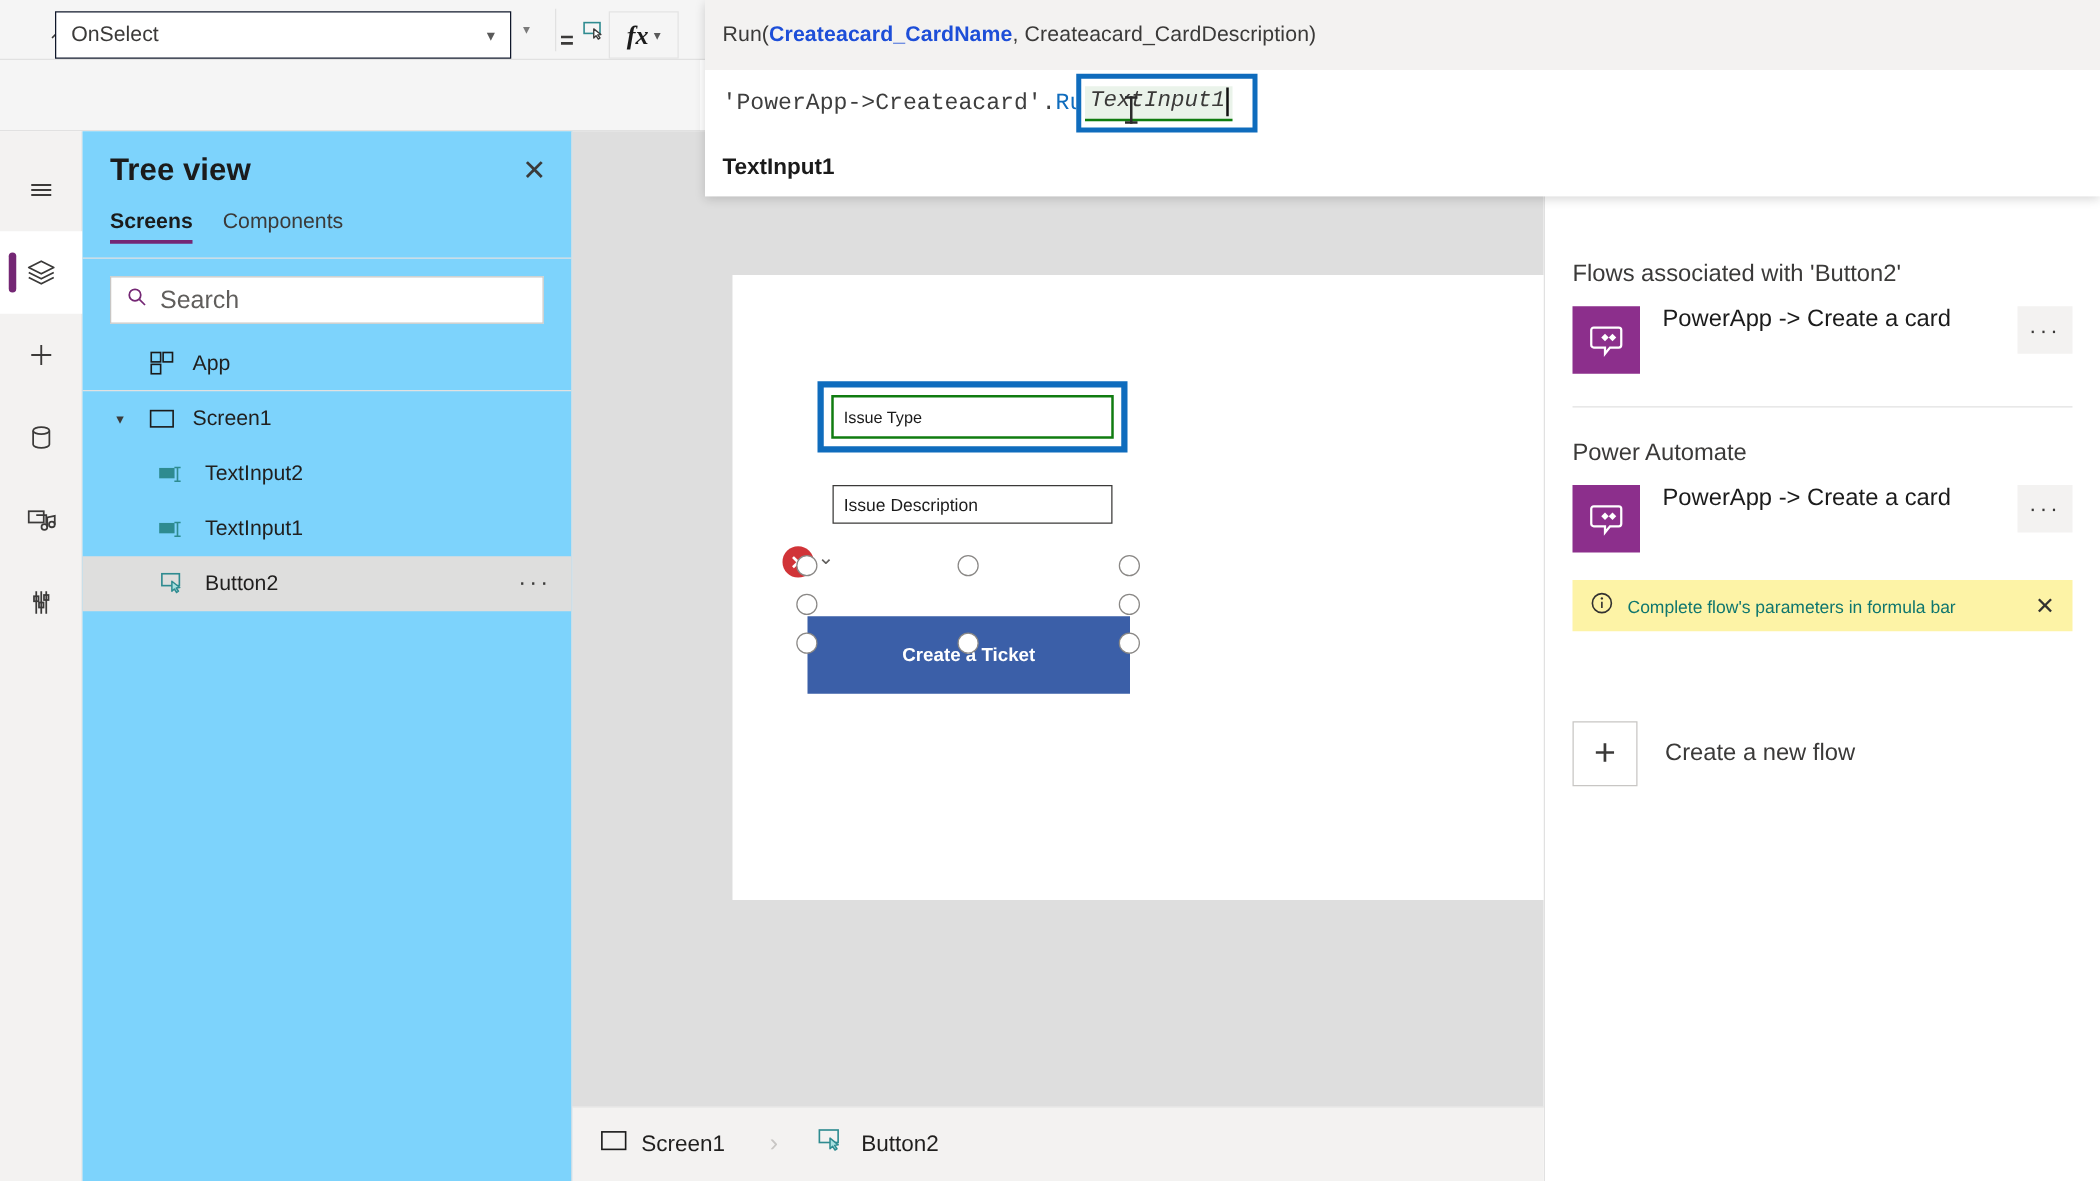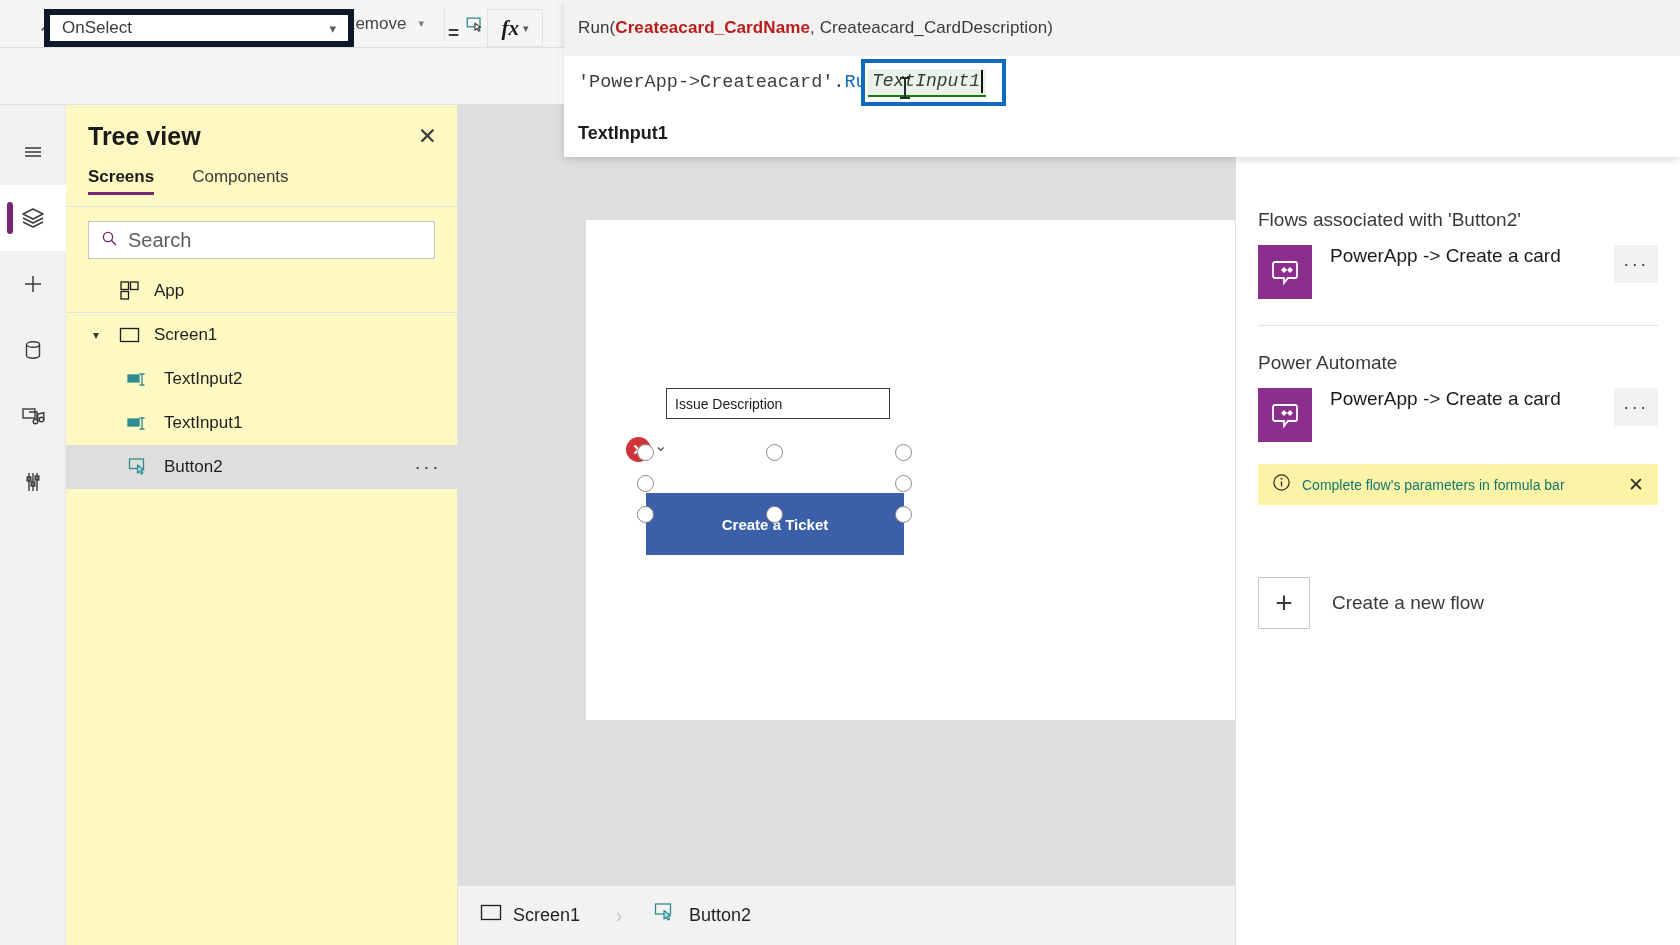--- a/index.html
+++ b/index.html
@@ -25,22 +25,22 @@
   .cmd-caret { font-size: 11px; color: #7a7a7a; margin-left: 3px; }
   .cmd-sep { width: 1px; height: 34px; background: #e1e1e1; margin: 0 4px; }
 
   
   .proprow {
     position: absolute; left: 0; top: 48px; width: 1680px; height: 57px;
     background: #f5f5f5; border-bottom: 1px solid #e1e1e1;
     display: flex; align-items: center;
   }
   .prop-select {
-    position: absolute; left: 44px; top: 9px; width: 310px; height: 38px;
-    background: #ffffff; border: 6px solid #0f172a;
+    position: absolute; left: 44px; top: 9px; width: 365px; height: 38px;
+    background: #ffffff; border: 1px solid #0f172a;
     display: flex; align-items: center; padding: 0 12px;
     font-size: 17px; color: #3b3a39;
   }
   .prop-select .caret { margin-left: auto; font-size: 13px; color: #5a5a5a; }
   .eq-sign { position: absolute; left: 448px; top: 22px; font-size: 19px; color: #3b3a39; font-weight: 600; }
   .fx-box {
     position: absolute; left: 487px; top: 9px; width: 56px; height: 38px;
     background: #f5f5f5; border: 1px solid #e3e3e3;
     display: flex; align-items: center; justify-content: center; gap: 4px;
   }
@@ -55,21 +55,21 @@
   
   .intelli {
     position: absolute; left: 564px; top: 0px; width: 1116px;
     background: #ffffff; box-shadow: 0 2px 8px rgba(0,0,0,0.16);
     z-index: 60;
   }
   .intelli-sig {
     height: 56px; background: #f3f2f1; display: flex; align-items: center;
     padding-left: 14px; font-size: 17px; color: #3b3a39; letter-spacing: 0.1px;
   }
-  .intelli-sig b { color: #b91c1c; font-weight: 700; }
+  .intelli-sig b { color: #1d4ed8; font-weight: 700; }
   .intelli-formula {
     height: 53px; background: #ffffff; display: flex; align-items: center;
     padding-left: 14px; position: relative;
     font-family: "Liberation Mono", monospace; font-size: 18.5px; white-space: pre;
   }
   .tok-str { color: #3e3e3e; }
   .tok-fn  { color: #0f6cbd; }
   .tok-paren { color: #a06000; }
   .arg-box {
     position: absolute; left: 297px; top: 3px; width: 145px; height: 47px;
@@ -110,29 +110,29 @@
   }
   .rail-btn.active { background: #ffffff; }
   .rail-btn.active::before {
     content:''; position: absolute; left: 7px; top: 17px;
     width: 6px; height: 32px; background: #742774; border-radius: 3px;
   }
 
   
   .treepanel {
     position: absolute; left: 66px; top: 105px; width: 392px; bottom: 0;
-    background: #fef9c3; border-right: 1px solid #e1e1e1;
+    background: #7dd3fc; border-right: 1px solid #e1e1e1;
   }
   .tree-header {
     display: flex; align-items: center; height: 62px; padding: 0 20px 0 22px;
   }
   .tree-title { font-size: 25px; font-weight: 700; color: #1b1b1b; }
   .tree-close { margin-left: auto; font-size: 23px; color: #3b3a39; line-height: 1; }
   .tree-tabs {
-    display: flex; gap: 38px; padding: 0 22px; height: 40px; align-items: flex-start;
+    display: flex; gap: 24px; padding: 0 22px; height: 40px; align-items: flex-start;
     border-bottom: 1px solid #e1e1e1;
   }
   .tree-tab { font-size: 17px; color: #3b3a39; padding-bottom: 8px; position: relative; }
   .tree-tab.active { font-weight: 700; color: #1b1b1b; }
   .tree-tab.active::after {
     content:''; position: absolute; left: 0; right: 0; bottom: 0; height: 3px; background: #742774;
   }
   .tree-search-wrap { padding: 14px 22px 10px 22px; }
   .tree-search {
     height: 38px; background: #ffffff; border: 1px solid #c8c6c4;
@@ -471,20 +471,23 @@
         </svg>
       </span>
       <span>Button2</span>
       <span class="more">···</span>
     </div>
   </div>
 
   <div class="canvas">
     <div class="screenbox">
 
+      <div class="sel-outer" style="left:68px; top:85px; width:248px; height:57px;">
+        <div class="sel-inner-green">Issue Type</div>
+      </div>
 
       <div class="ctrl-textinput" style="left:80px; top:168px; width:224px; height:31px;">Issue Description</div>
 
       <div class="ctrl-button" style="left:60px; top:233px; width:258px; height:62px;">Create a Ticket</div>
 
       <div class="errbadge" style="left:40px; top:217px;">✕</div>
       <div class="errcaret" style="left:68px; top:216px;">⌄</div>
 
       <div class="handle" style="left:51px;  top:224px;"></div>
       <div class="handle" style="left:180px; top:224px;"></div>

